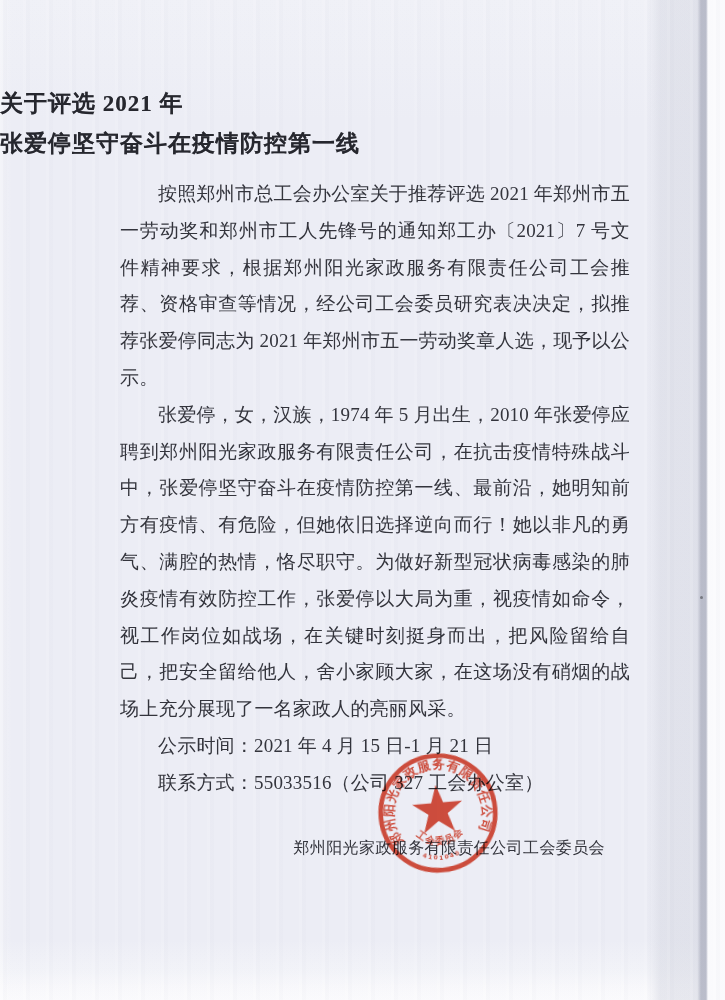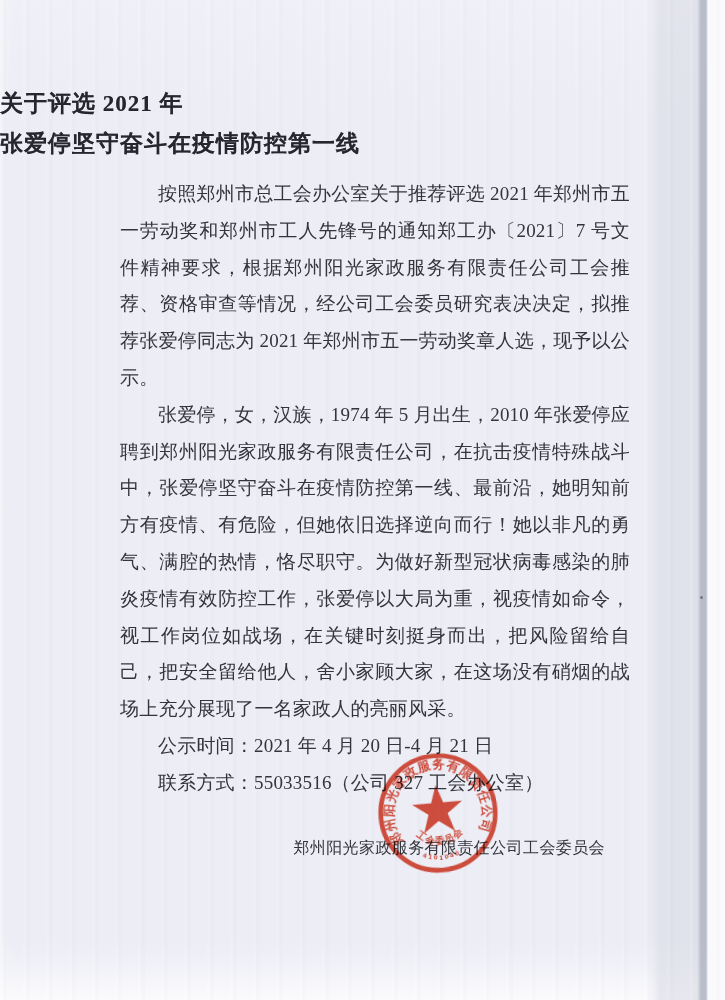--- a/index.html
+++ b/index.html
@@ -81,21 +81,21 @@
   <div class="page-content">
 
     <div class="title">
       <div>关于评选 2021 年</div>
       <div>张爱停坚守奋斗在疫情防控第一线</div>
     </div>
 
     <div class="body-text">
       <p>按照郑州市总工会办公室关于推荐评选 2021 年郑州市五一劳动奖和郑州市工人先锋号的通知郑工办〔2021〕7 号文件精神要求，根据郑州阳光家政服务有限责任公司工会推荐、资格审查等情况，经公司工会委员研究表决决定，拟推荐张爱停同志为 2021 年郑州市五一劳动奖章人选，现予以公示。</p>
       <p>张爱停，女，汉族，1974 年 5 月出生，2010 年张爱停应聘到郑州阳光家政服务有限责任公司，在抗击疫情特殊战斗中，张爱停坚守奋斗在疫情防控第一线、最前沿，她明知前方有疫情、有危险，但她依旧选择逆向而行！她以非凡的勇气、满腔的热情，恪尽职守。为做好新型冠状病毒感染的肺炎疫情有效防控工作，张爱停以大局为重，视疫情如命令，视工作岗位如战场，在关键时刻挺身而出，把风险留给自己，把安全留给他人，舍小家顾大家，在这场没有硝烟的战场上充分展现了一名家政人的亮丽风采。</p>
-      <p>公示时间：2021 年 4 月 20 日-4 月 21 日</p>
+      <p>公示时间：2021 年 4 月 15 日-1 月 21 日</p>
       <p>联系方式：55033516（公司 327 工会办公室）</p>
     </div>
 
     <div class="signature">
       <div class="sig-org">郑州阳光家政服务有限责任公司工会委员会</div>
     </div>
 
   </div>
 
   <svg class="seal" viewBox="0 0 150 150" aria-hidden="true">

